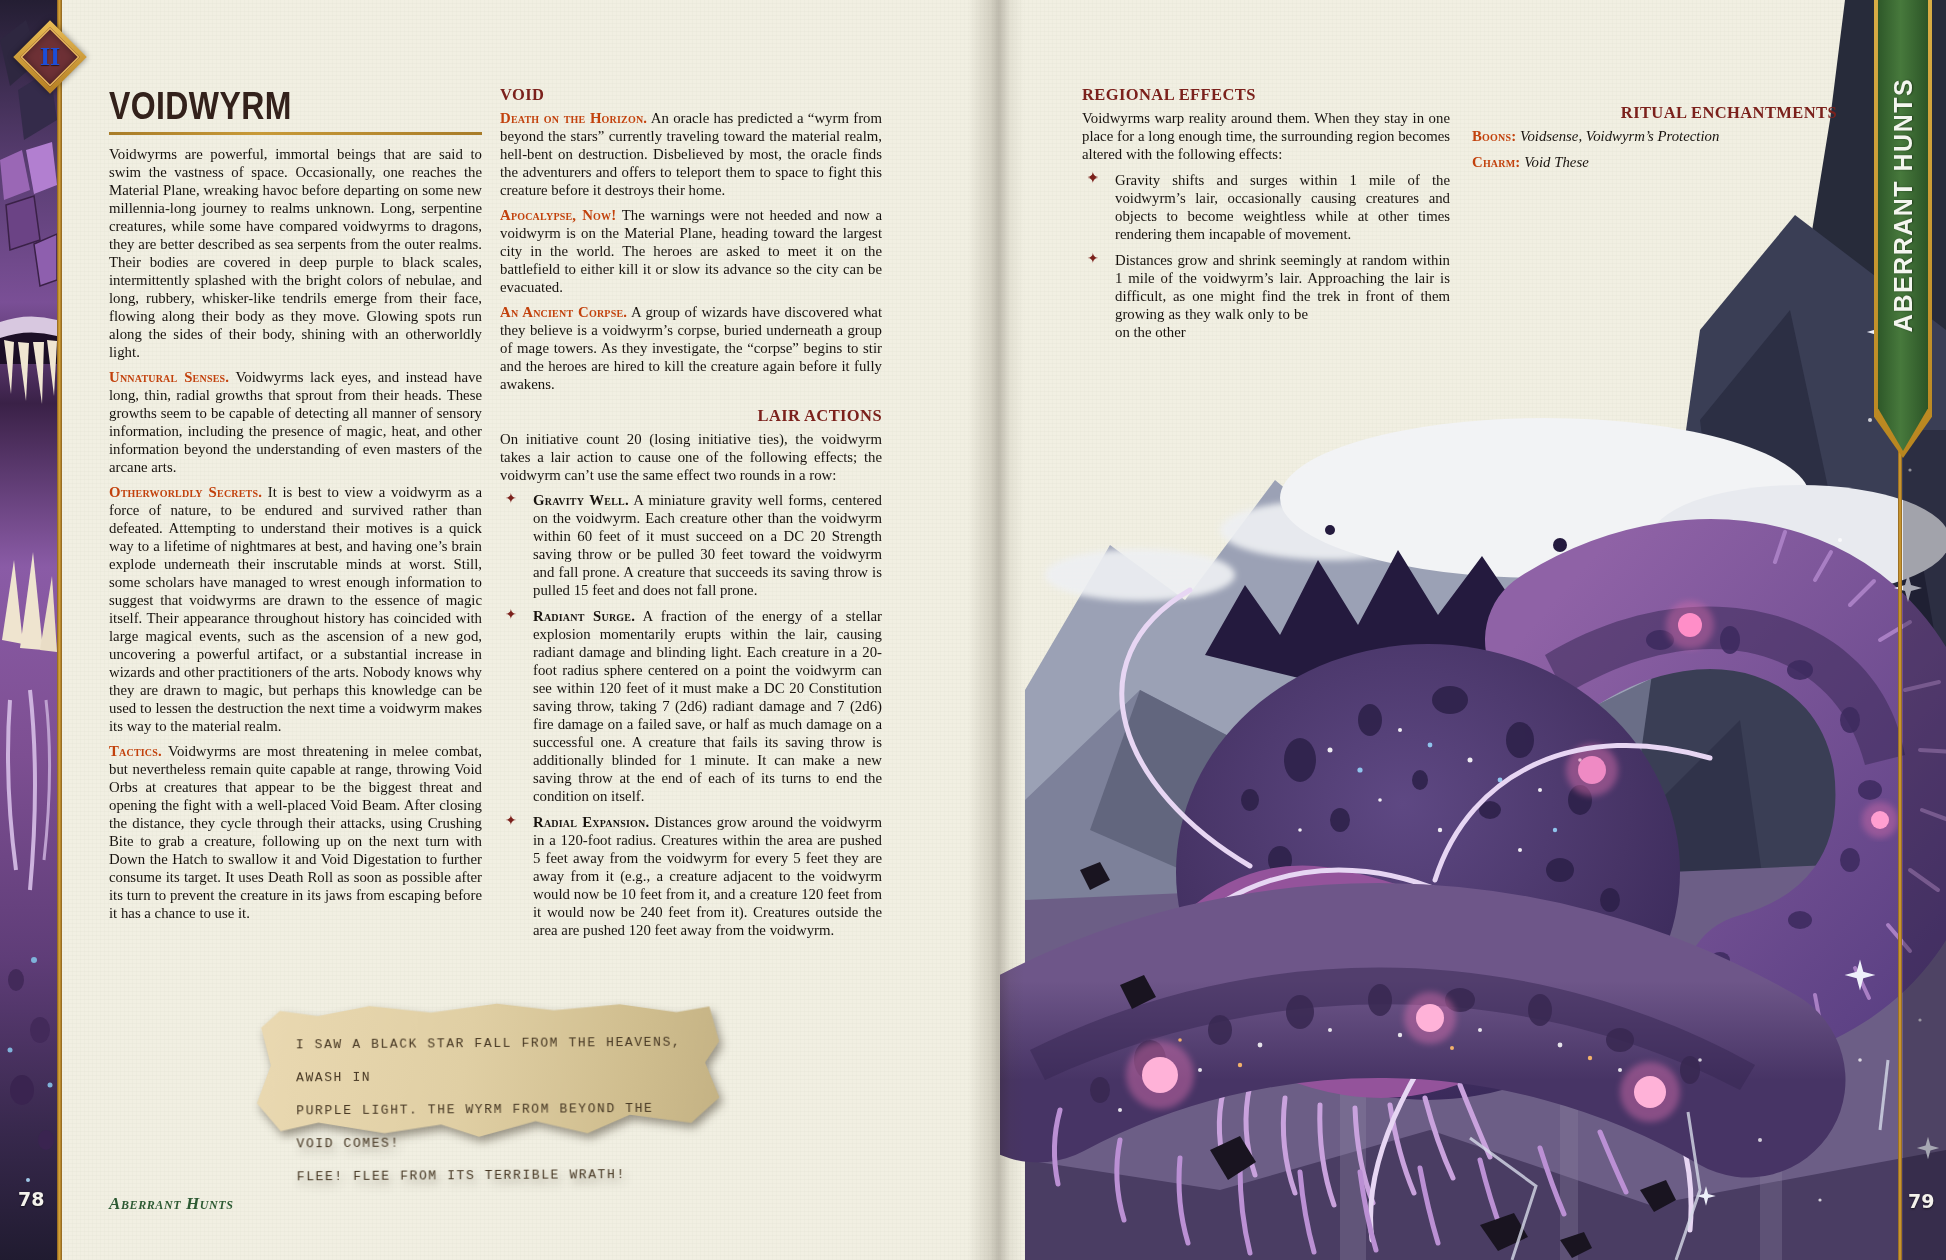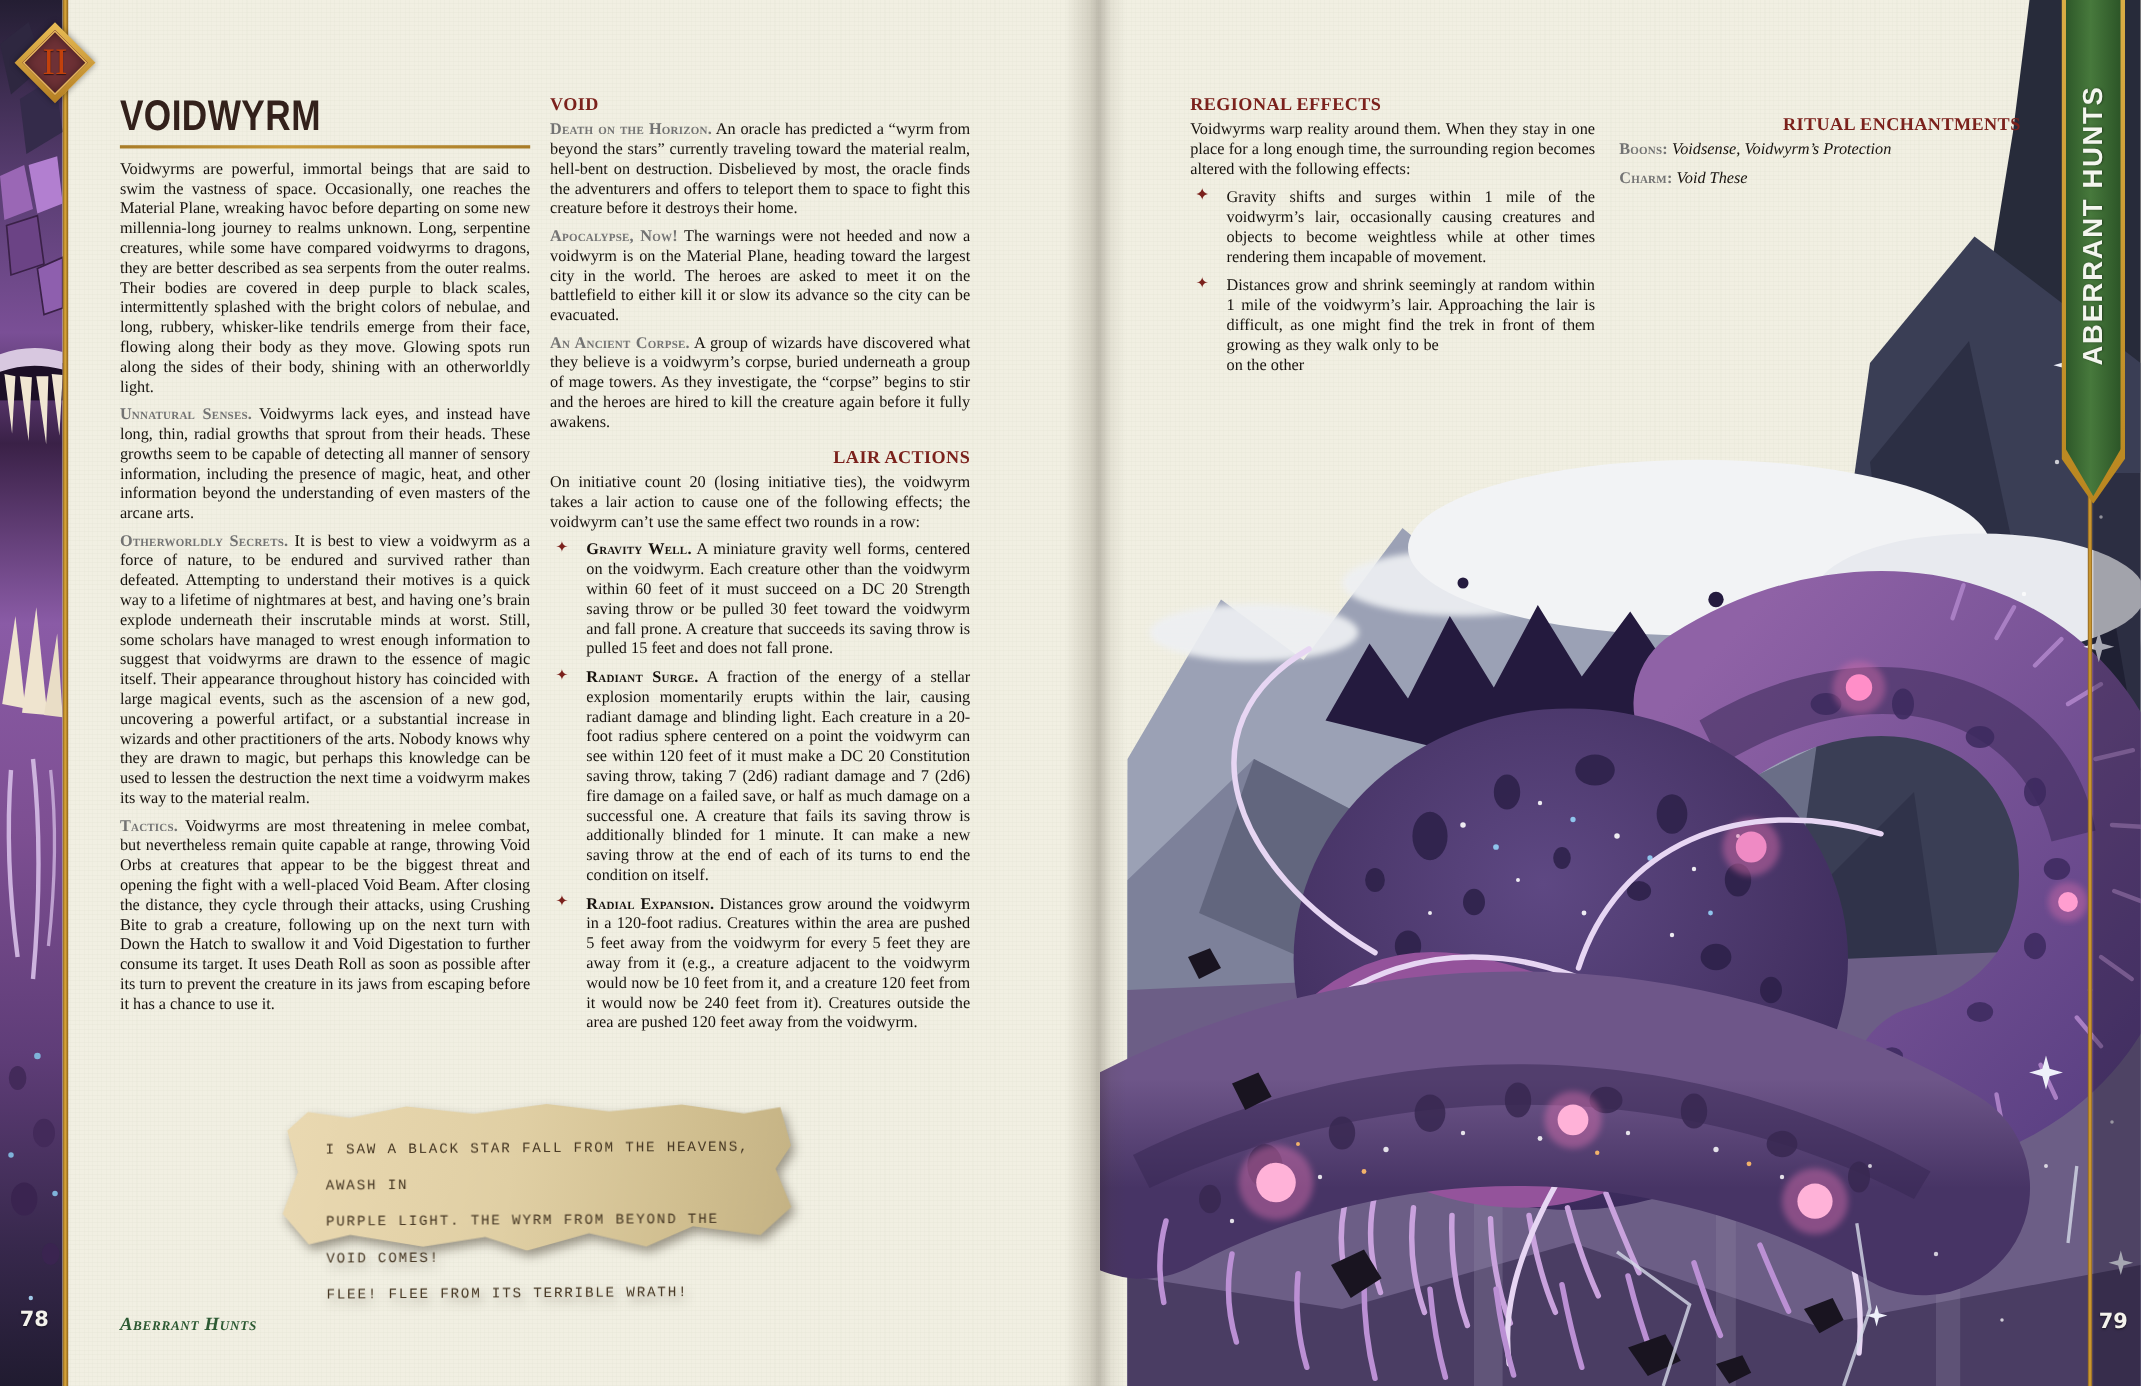--- a/index.html
+++ b/index.html
@@ -11,29 +11,29 @@
   
   .left-strip{position:absolute;left:0;top:0;width:57px;height:1260px;}
   .gold-rule-left{position:absolute;left:57px;top:0;bottom:0;width:5px;z-index:6;
     background:linear-gradient(90deg,#8a5f1d,#dca939 45%,#8a5f1d);}
   .badge{position:absolute;left:24px;top:31px;width:52px;height:52px;z-index:7;
     transform:rotate(45deg);background:linear-gradient(135deg,#e8bc55,#b47e22);
     box-shadow:0 0 6px rgba(0,0,0,.45);}
   .badge-inner{position:absolute;inset:5px;background:#6e3136;
     box-shadow:inset 0 0 0 1.5px #e5b45c, inset 0 0 10px rgba(0,0,0,.5);}
   .badge-num{position:absolute;inset:0;display:flex;align-items:center;justify-content:center;
-    transform:rotate(-45deg);font-family:"Liberation Serif",serif;font-weight:normal;
-    font-size:34px;color:#c2410c;text-shadow:0 1px 1px rgba(0,0,0,.6);}
+    transform:rotate(-45deg);font-family:"Liberation Serif",serif;font-weight:bold;
+    font-size:26px;color:#1d4ed8;text-shadow:0 1px 1px rgba(0,0,0,.6);}
   
   .col{position:absolute;font-size:14.8px;line-height:18px;color:#17120e;text-align:justify;z-index:5;}
   .title{font-family:"Liberation Sans",sans-serif;font-weight:bold;font-size:39px;line-height:40px;
     color:#33211b;letter-spacing:.5px;transform:scaleX(.82);transform-origin:left bottom;white-space:nowrap;}
   .title-rule{height:3px;background:linear-gradient(90deg,#a87c28,#c89a38 40%,#a87c28);margin:6px 0 10px 0;}
   .p{margin:0 0 7px 0;}
-  .runin{font-variant:small-caps;font-weight:bold;letter-spacing:.2px;color:#737373;}
+  .runin{font-variant:small-caps;font-weight:bold;letter-spacing:.2px;color:#c2410c;}
   .sect{font-weight:bold;color:#7b211c;font-size:16.5px;letter-spacing:.4px;margin:0 0 5px 0;text-align:left;}
   .sect.gap{margin-top:14px;text-align:right;}
   .li{position:relative;padding-left:33px;margin:0 0 8px 0;}
   .li .star{position:absolute;left:5px;top:-1px;color:#7b211c;font-size:14px;}
   .li b{color:#17120e;}
   .stair1{float:right;clear:right;width:0;height:54px;}
   .stair2{float:right;clear:right;width:142px;height:18px;}
   .stair3{float:right;clear:right;width:222px;height:18px;}
   .stair4{float:right;clear:right;width:292px;height:18px;}
   .indent{padding-left:27px;}

